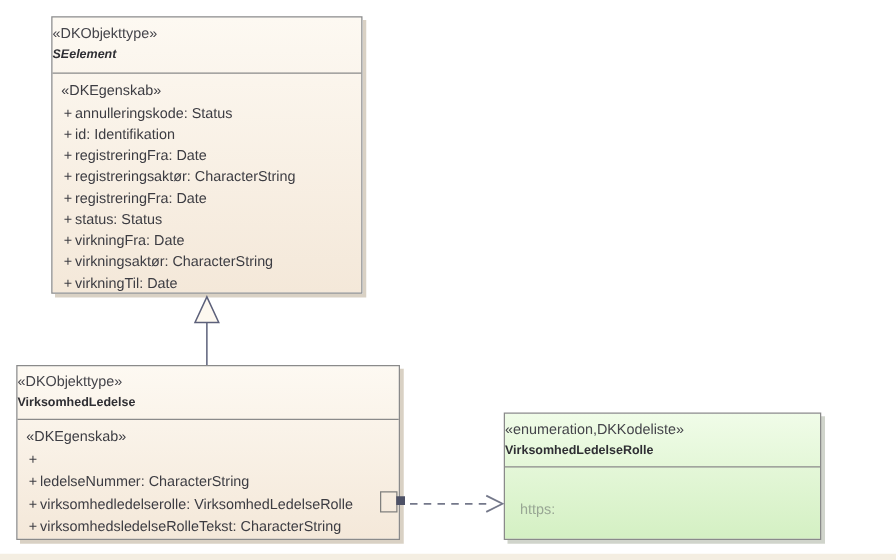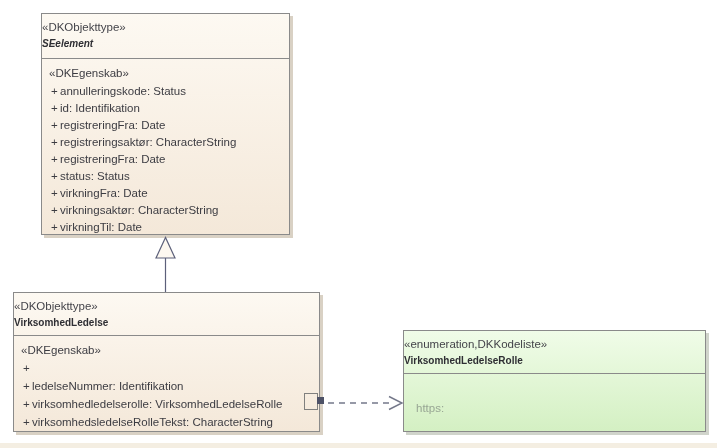--- a/index.html
+++ b/index.html
@@ -56,21 +56,21 @@
   #box-seelement .cbody{padding-top:5px;}
   #box-seelement .sect{height:19px;line-height:19px;}
   #box-seelement .attr-row{height:17px;line-height:17px;}
 
   #box-virksomhedledelse{left:13px;top:292px;width:307px;height:140px;}
   #box-virksomhedledelse .hdr{height:43px;}
   #box-virksomhedledelse .cbody{padding-top:5px;}
   #box-virksomhedledelse .sect{height:18px;line-height:18px;}
   #box-virksomhedledelse .attr-row{height:18px;line-height:18px;}
 
-  #box-rolle{left:403px;top:330px;width:303px;height:102px;}
+  #box-rolle{left:403px;top:330px;width:254px;height:102px;}
   #box-rolle .hdr{height:43px;}
   #box-rolle .cbody{padding:10px 0 0 12px;color:var(--link-text);line-height:17px;}
   #box-rolle .link-line{white-space:nowrap;margin-top:16px;}
 
   .overlay{position:absolute;left:0;top:0;pointer-events:none;}
   .gen{stroke:var(--connector);stroke-width:1.2;}
   .gen-head{fill:#fdf8f0;stroke:var(--connector);stroke-width:1.2;}
   .dep{stroke:var(--dependency);stroke-width:1.4;stroke-dasharray:6 5;fill:none;}
   .dep-head{fill:none;stroke:var(--dependency);stroke-width:1.4;}
   .marker-rect{fill:none;stroke:#80807e;stroke-width:1;}
@@ -140,21 +140,21 @@
       <div class="cname">VirksomhedLedelse</div>
     </div>
     <div class="cbody">
       <div class="sect">«DKEgenskab»</div>
       <div>
           <div class="attr-row">
             <span class="vis">+</span>
           </div>
           <div class="attr-row">
             <span class="vis">+</span>
-            <span class="atxt">ledelseNummer: Identifikation</span>
+            <span class="atxt">ledelseNummer: CharacterString</span>
           </div>
           <div class="attr-row">
             <span class="vis">+</span>
             <span class="atxt">virksomhedledelserolle: VirksomhedLedelseRolle</span>
           </div>
           <div class="attr-row">
             <span class="vis">+</span>
             <span class="atxt">virksomhedsledelseRolleTekst: CharacterString</span>
           </div>
         </div>

